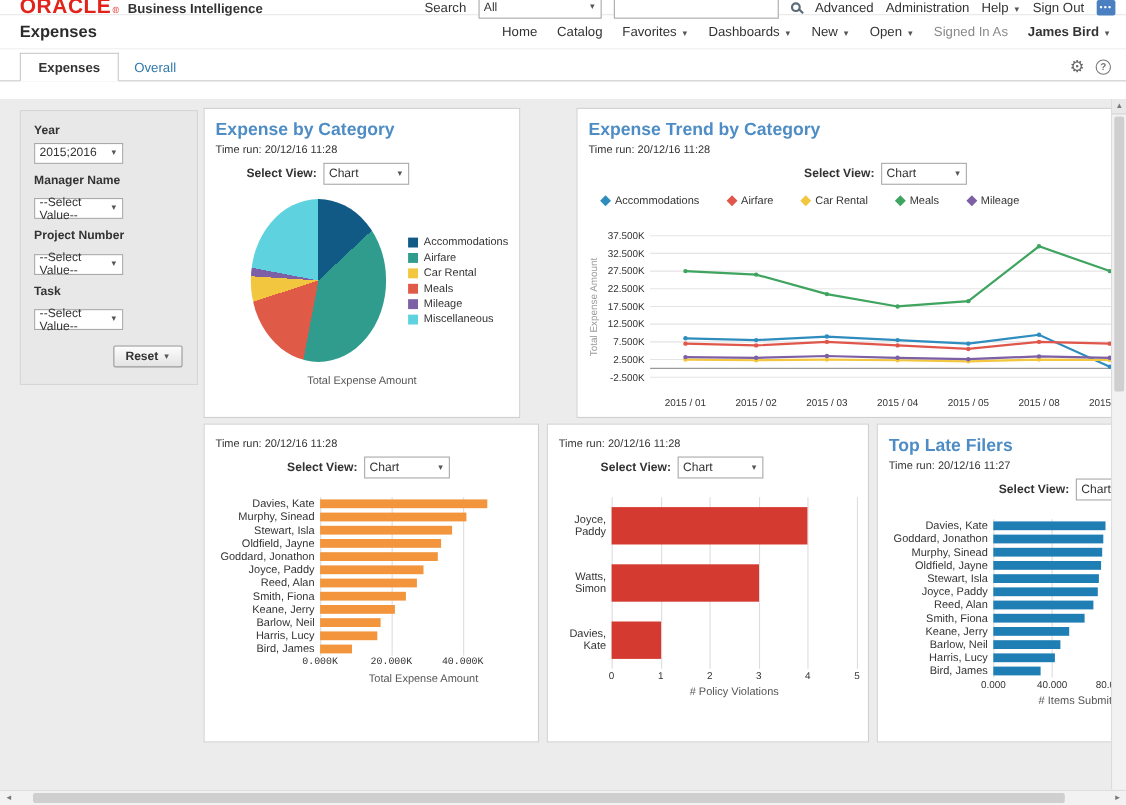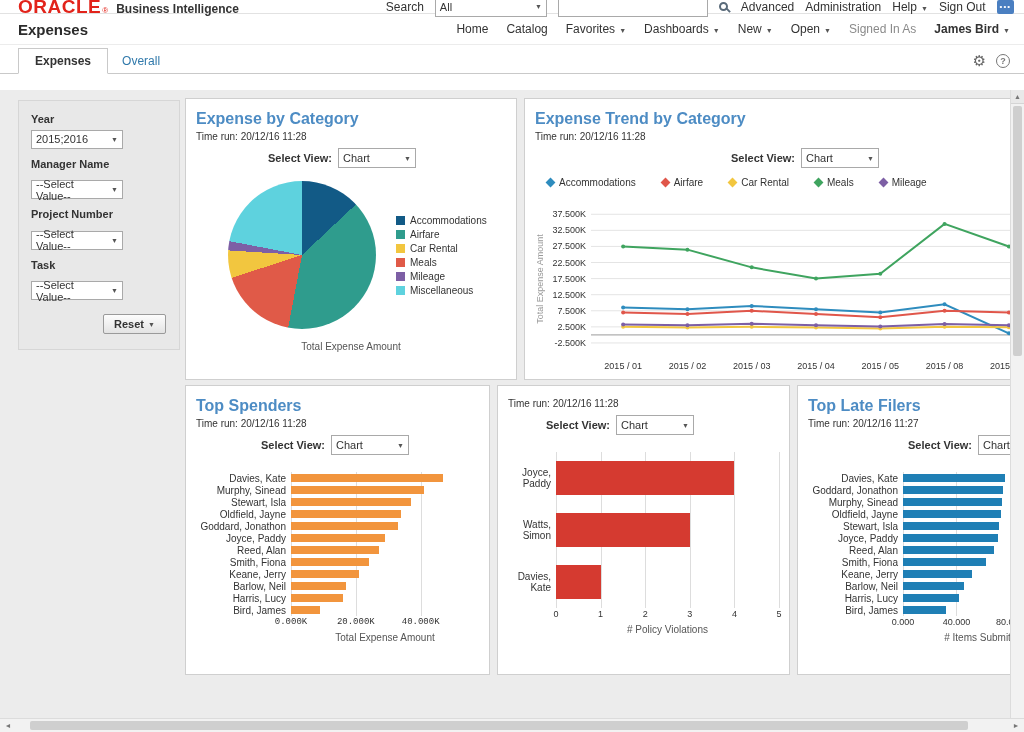--- a/index.html
+++ b/index.html
@@ -46,38 +46,38 @@
          display:inline-flex;align-items:center;justify-content:center;font-weight:bold;cursor:pointer}
 
   
   .content{position:absolute;top:90px;left:0;width:1010px;height:628px;background:#ececec;overflow:hidden}
   .canvas{position:absolute;top:0;left:0;width:1100px;height:628px}
 
   .filter-panel{position:absolute;left:18px;top:10px;width:162px;height:250px;background:#e8e8e8;
                 border:1px solid #d6d6d6;padding:10px 12px}
   .f-label{font-size:11px;font-weight:bold;margin:9px 0 4px}
   .f-label.first{margin-top:2px}
-  .f-dd{width:92px;height:19px}
+  .f-dd{width:81px;height:19px}
   .reset-btn{margin:14px 0 0 72px;background:linear-gradient(#fdfdfd,#e3e3e3);border:1px solid #9a9a9a;
              border-radius:2px;font-size:11px;font-weight:bold;padding:3px 10px;color:#333;
              display:inline-flex;align-items:center;cursor:pointer}
 
   .panel{position:absolute;background:#fff;border:1px solid #cfcfcf;padding:10px}
   .panel-title{font-size:16px;font-weight:bold;color:var(--accent-blue,#4d8cc4);line-height:20px}
   .time-run{font-size:10px;color:#333;margin-top:2px;height:12px}
   .select-view{display:flex;align-items:center;gap:6px;margin-top:4px;justify-content:flex-end;height:22px}
   .sv-label{font-size:11px;font-weight:bold}
   .view-dd{width:78px;height:20px}
   .sv-pie{padding-right:90px}
   .sv-trend{padding-right:200px}
   .sv-spenders{padding-right:70px}
   .sv-violators{padding-right:85px}
   .sv-late{justify-content:flex-start;padding-left:100px}
 
-  .pie-panel{left:185px;top:8px;width:332px;height:282px}
+  .pie-panel{left:185px;top:8px;width:288px;height:282px}
   .pie-row{display:flex;margin-top:12px;align-items:center}
   .pie{width:148px;height:148px;border-radius:50%;margin-left:32px}
   .pie-legend{margin-left:20px;display:flex;flex-direction:column;gap:3px}
   .legend-row{display:flex;align-items:center;gap:5px;font-size:10px}
   .swatch{width:9px;height:9px;display:inline-block;flex:none}
   .chart-caption{text-align:center;font-size:10px;color:#555;margin-top:12px}
 
   .trend-panel{left:524px;top:8px;width:566px;height:282px}
   .trend-legend{display:flex;margin-top:4px;padding-left:12px;gap:26px;height:18px;align-items:center}
   .tlegend-item{display:flex;align-items:center;gap:5px;font-size:10px;white-space:nowrap}
@@ -331,21 +331,20 @@
           <circle cx="152.42857142857144" cy="134.26086956521738" r="2" fill="#7d5fa5"></circle>
           <circle cx="216.71428571428572" cy="132.65217391304347" r="2" fill="#7d5fa5"></circle>
           <circle cx="281" cy="134.26086956521738" r="2" fill="#7d5fa5"></circle>
           <circle cx="345.2857142857143" cy="135.54782608695652" r="2" fill="#7d5fa5"></circle>
           <circle cx="409.57142857142856" cy="132.97391304347826" r="2" fill="#7d5fa5"></circle>
           <circle cx="473.85714285714283" cy="134.26086956521738" r="2" fill="#7d5fa5"></circle>
         </svg>
     </div>
 
     <div class="panel spenders-panel">
-      <div class="panel-title">Top Spenders</div>
       <div class="time-run">Time run: 20/12/16 11:28</div>
       <div class="select-view sv-spenders">
         <span class="sv-label">Select View:</span>
         <div class="dd view-dd">
           <span>Chart</span>
           <span class="caret">▼</span>
         </div>
       </div>
       <div class="hbar-wrap">
         <div class="hbar-rows">

